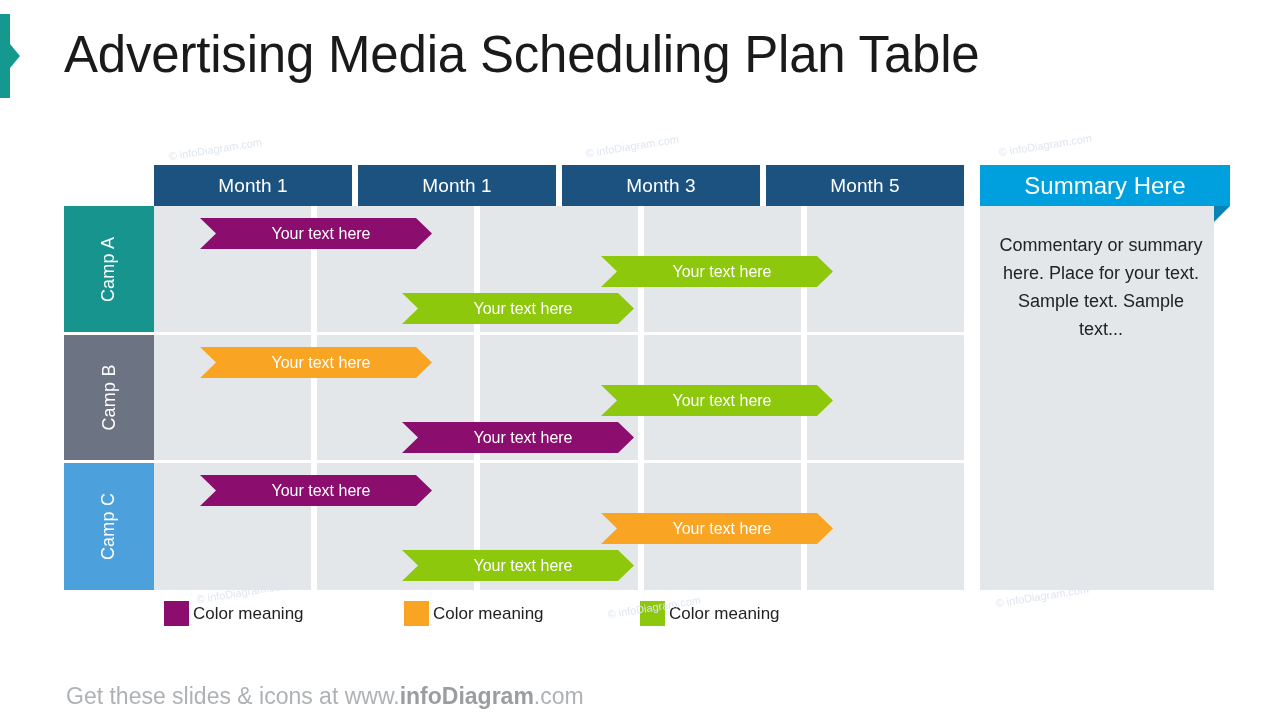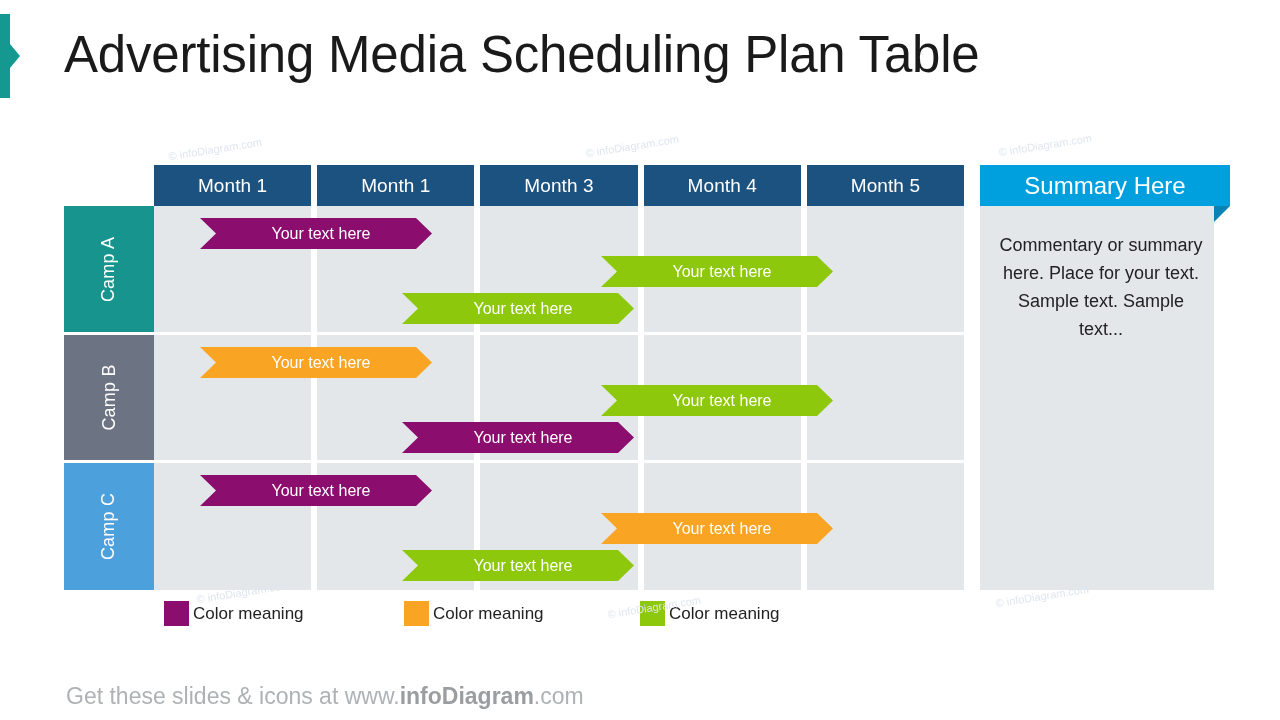--- a/index.html
+++ b/index.html
@@ -242,21 +242,20 @@
 <div id="accent-bar"></div>
 <div id="accent-arrow"></div>
 <div id="page-title">Advertising Media Scheduling Plan Table</div>
 
 <div id="table-wrap">
 
   <div id="month-header-row">
       <div class="month-header">Month 1</div>
       <div class="month-header">Month 1</div>
       <div class="month-header">Month 3</div>
-      <div class="month-header">Month 4</div>
       <div class="month-header">Month 5</div>
     </div>
 
   <div id="row-labels">
       <div class="row-label" id="row-label-0" style="background: rgb(23, 148, 142);">
         <span>Camp A</span>
       </div>
       <div class="row-label" id="row-label-1" style="background: rgb(108, 116, 132);">
         <span>Camp B</span>
       </div>

